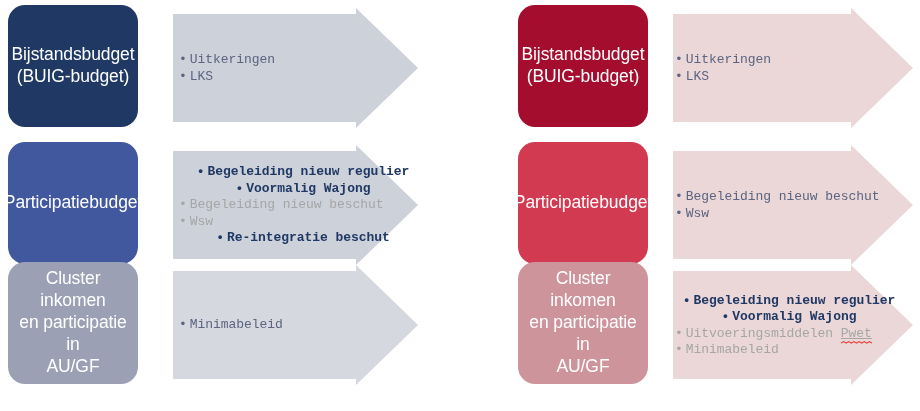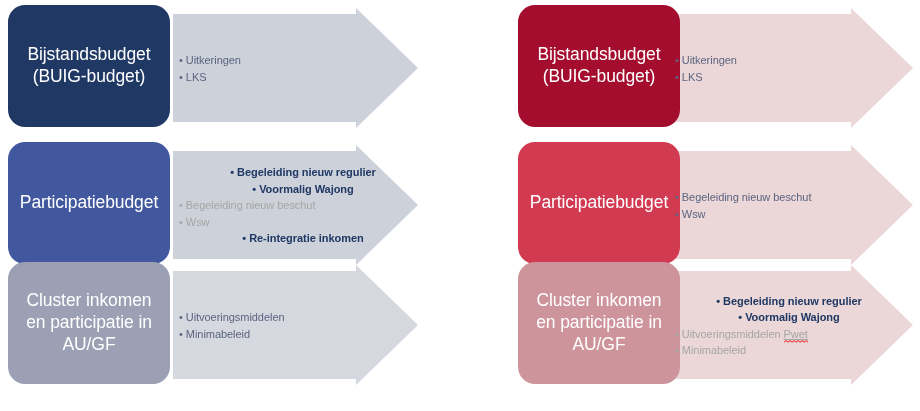--- a/index.html
+++ b/index.html
@@ -40,21 +40,21 @@
   }
   .row.r1 { top: 0;   height: 137px; }
   .row.r2 { top: 137px; height: 137px; }
   .row.r3 { top: 257px; height: 137px; }
 
   
   .label-box {
     position: absolute;
     left: 8px;
     top: 5px;
-    width: 162px;
+    width: 130px;
     height: 122px;
     border-radius: 17px;
     display: flex;
     align-items: center;
     justify-content: center;
     box-sizing: border-box;
     padding: 4px 6px;
   }
   .label-box .label-text {
     color: #ffffff;
@@ -97,24 +97,25 @@
     padding-left: 2px;
   }
   .column.right .bullets {
     left: 673px;
     width: 230px;
   }
   
   .column.right .bullets { left: 213px; }
 
   .bullet {
-    font-size: 11px;
+    font-size: 13px;
     line-height: 16.5px;
     white-space: nowrap;
     letter-spacing: -0.05px;
+    font-family: Liberation Mono, monospace;
   }
   .bullet .dot {
     display: inline-block;
     margin-right: 3px;
   }
   .bullet.normal { color: #5B6480; font-weight: 400; }
   .bullet.bold   { color: #1F3864; font-weight: bold; text-align: center; }
   .bullet.muted  { color: #A6A6A6; font-weight: 400; }
   .bullet.muted .dot { color: #A6A6A6; }
 
@@ -160,36 +161,35 @@
           </svg>
         </div>
         <div class="label-box" style="background: rgb(65, 88, 158);">
           <div class="label-text">Participatiebudget</div>
         </div>
         <div class="bullets">
           <div class="bullet bold"><span class="dot">•</span><span>Begeleiding nieuw regulier</span></div>
           <div class="bullet bold"><span class="dot">•</span><span>Voormalig Wajong</span></div>
           <div class="bullet muted"><span class="dot">•</span><span>Begeleiding nieuw beschut</span></div>
           <div class="bullet muted"><span class="dot">•</span><span>Wsw</span></div>
-          <div class="bullet bold"><span class="dot">•</span><span>Re-integratie inkomen</span></div>
+          <div class="bullet bold"><span class="dot">•</span><span>Re-integratie beschut</span></div>
         </div>
       </div>
       <div class="row r3">
         <div class="arrow">
           <svg viewBox="0 0 245 120" preserveAspectRatio="none">
             <polygon points="0,6 183,6 183,0 245,60 183,120 183,114 0,114" fill="#D5D8DF"></polygon>
           </svg>
         </div>
         <div class="label-box" style="background: rgb(155, 160, 180);">
           <div class="label-text">Cluster inkomen
 en participatie in
 AU/GF</div>
         </div>
         <div class="bullets">
-          <div class="bullet normal"><span class="dot">•</span><span>Uitvoeringsmiddelen</span></div>
           <div class="bullet normal"><span class="dot">•</span><span>Minimabeleid</span></div>
         </div>
       </div>
     </div>
     <div class="column right">
       <div class="row r1">
         <div class="arrow">
           <svg viewBox="0 0 240 120" preserveAspectRatio="none">
             <polygon points="0,6 178,6 178,0 240,60 178,120 178,114 0,114" fill="#EBD7D7"></polygon>
           </svg>

